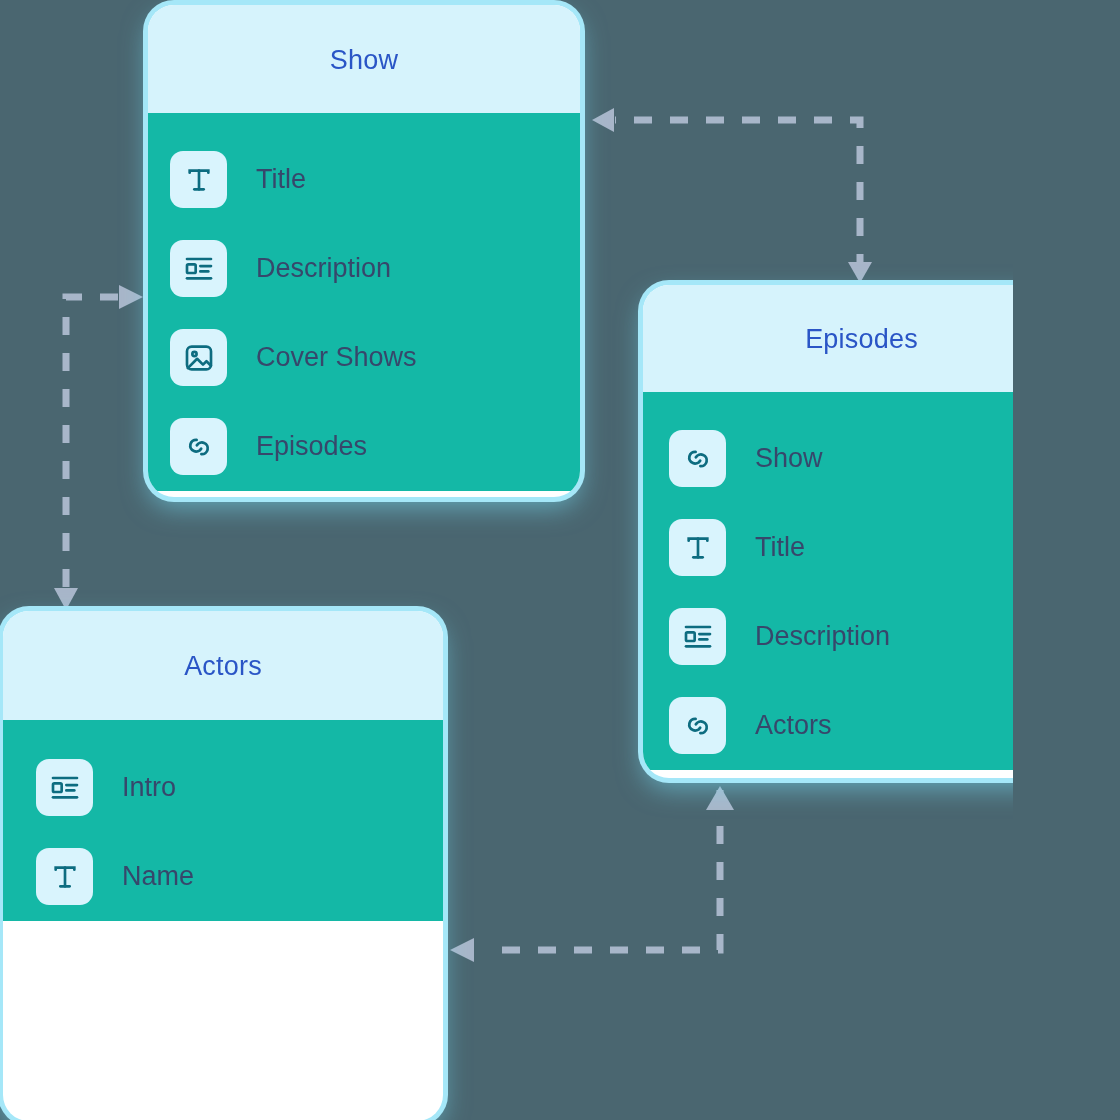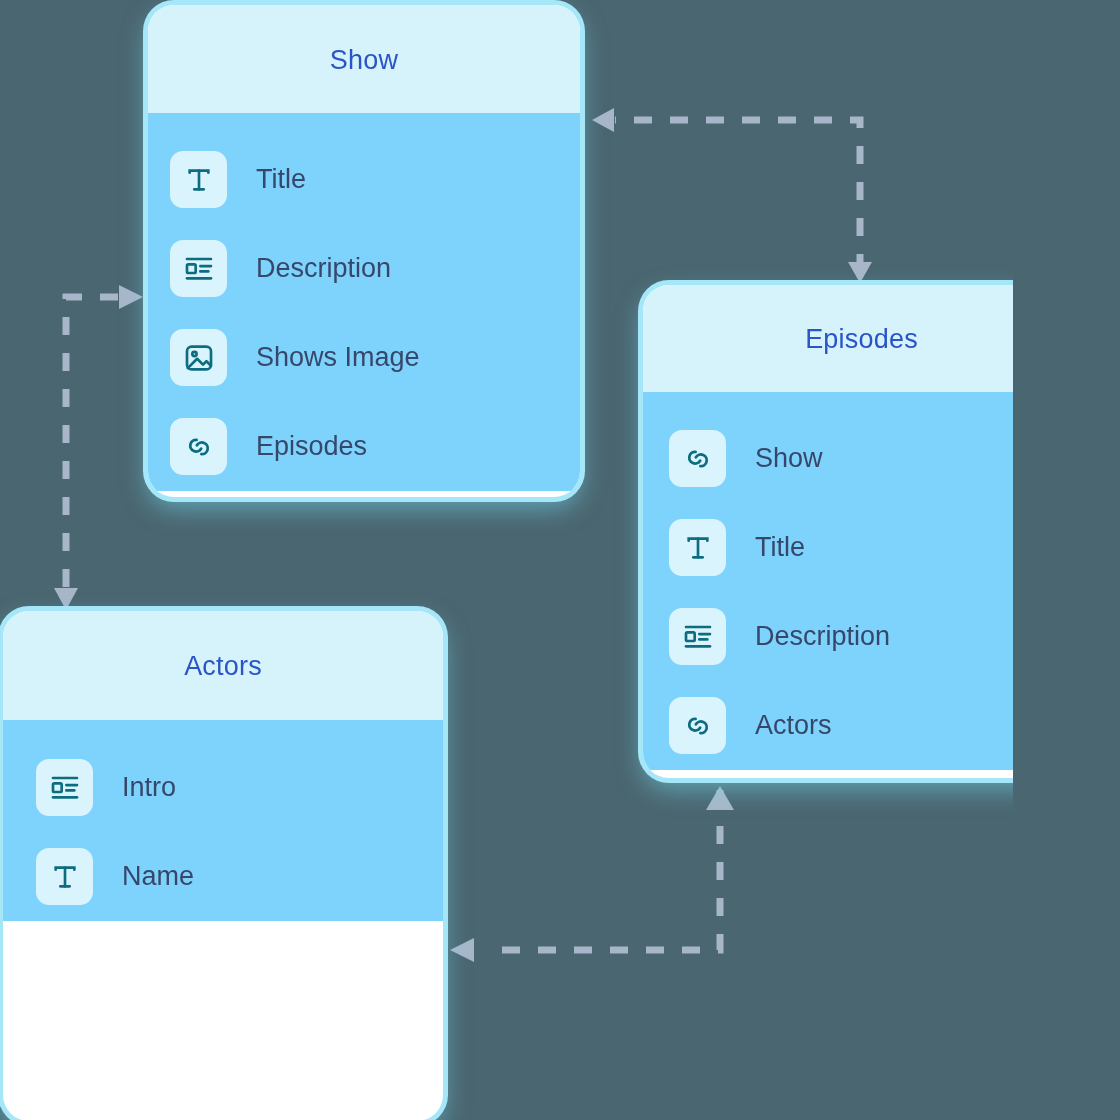--- a/index.html
+++ b/index.html
@@ -42,21 +42,21 @@
   .card-header {
     background: #d6f3fc;
     text-align: center;
     color: #2a55c6;
     font-size: 27px;
     letter-spacing: .2px;
     line-height: 1;
     box-sizing: border-box;
   }
   .card-body {
-    background: #7dd3fc;
+    background: #14b8a6;
     box-sizing: border-box;
   }
   .field-row {
     display: flex;
     align-items: center;
   }
   .field-icon {
     width: 57px;
     height: 57px;
     flex: 0 0 57px;
@@ -188,21 +188,21 @@
       </div>
 
       <div class="field-row">
         <span class="field-icon">
           <svg width="32" height="32" viewBox="0 0 24 24" fill="none" stroke="#0d6c80" stroke-width="2" stroke-linecap="round" stroke-linejoin="round">
             <rect x="3" y="3.5" width="18" height="17" rx="3.5"></rect>
             <circle cx="8.6" cy="9" r="1.6"></circle>
             <path d="M3.6 19.6 L10.6 12.6 L15 17 L17.6 14.4 L21 17.8"></path>
           </svg>
         </span>
-        <span class="field-label">Shows Image</span>
+        <span class="field-label">Cover Shows</span>
       </div>
 
       <div class="field-row">
         <span class="field-icon">
           <svg width="32" height="32" viewBox="0 0 24 24" fill="none" stroke="#0d6c80" stroke-width="2.1" stroke-linecap="round">
             <path d="M10.2 6.6 A4.4 4.4 0 1 0 13.6 13.3"></path>
             <path d="M13.8 17.4 A4.4 4.4 0 1 0 10.4 10.7"></path>
           </svg>
         </span>
         <span class="field-label">Episodes</span>

